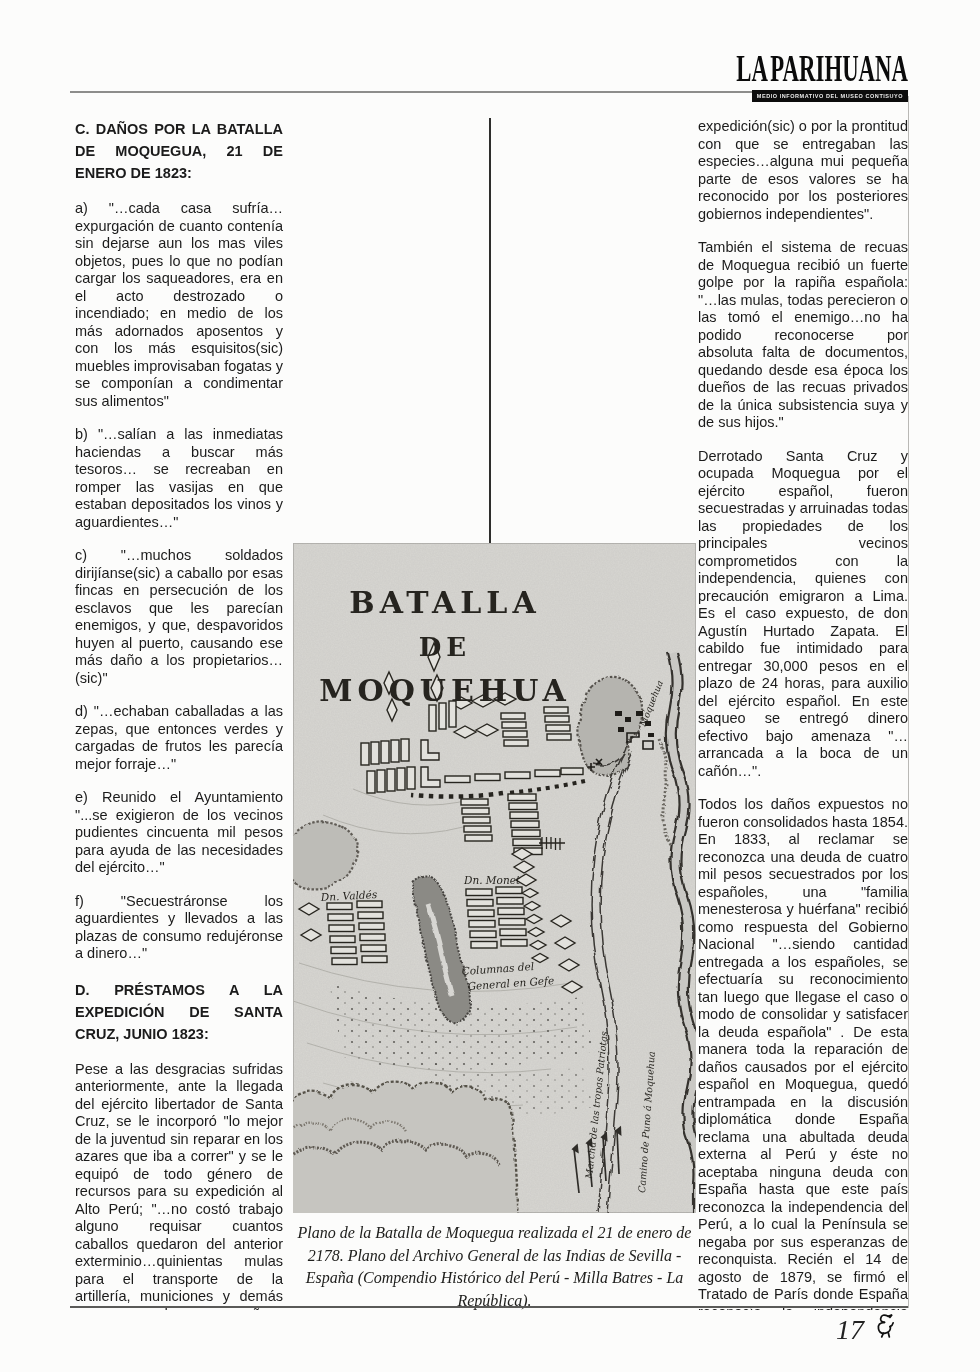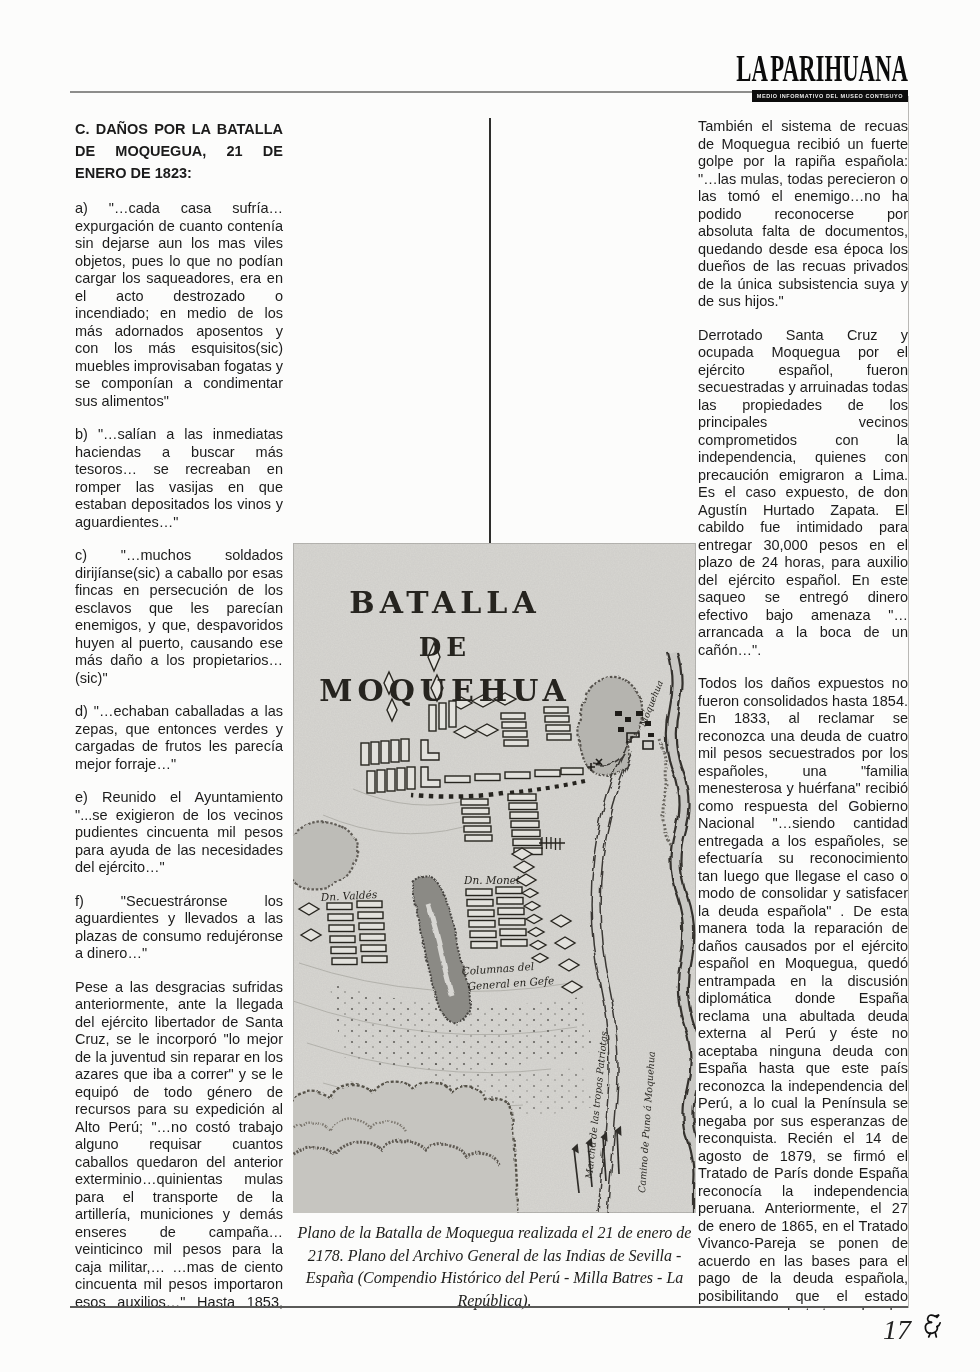--- a/index.html
+++ b/index.html
@@ -25,21 +25,21 @@
   .col h3{margin:0 0 16px 0;font-size:14.5px;line-height:22px;font-weight:bold;}
   .spacer-l{float:right;width:198px;height:792px;margin-top:400px;}
   .spacer-r{float:left;width:198px;height:782px;margin-top:430px;}
   
   .map{position:absolute;left:293px;top:543px;width:403px;height:670px;}
   .map svg{display:block;width:403px;height:670px;}
   .caption{position:absolute;left:296px;top:1222px;width:397px;text-align:center;
       font-family:"Liberation Serif",serif;font-style:italic;font-size:16px;line-height:1.42;color:#20201e;}
   
   .rule-bottom{position:absolute;left:70px;top:1306px;width:838px;height:2px;background:#5a5a58;}
-  .pageno{position:absolute;left:883px;top:1314px;display:flex;align-items:flex-start;
+  .pageno{position:absolute;left:836px;top:1314px;display:flex;align-items:flex-start;
       font-family:"Liberation Serif",serif;font-style:italic;font-size:28px;color:#222;}
   .pageno .bird{width:26px;height:26px;margin-left:8px;margin-top:-2px;}
   .hidden-defs{position:absolute;width:0;height:0;overflow:hidden;}
 </style>
 </head>
 <body>
 
 <svg class="hidden-defs" xmlns="http://www.w3.org/2000/svg">
   <symbol id="bird" viewBox="0 0 24 24">
     <g fill="none" stroke="#101010" stroke-width="1.6" stroke-linecap="round">
@@ -72,25 +72,27 @@
 
   <div class="col col-left">
     <div class="spacer-l"></div>
     <h3>C. DAÑOS POR LA BATALLA DE MOQUEGUA, 21 DE ENERO DE 1823:</h3>
     <p>a) "…cada casa sufría…expurgación de cuanto contenía sin dejarse aun los mas viles objetos, pues lo que no podían cargar los saqueadores, era en el acto destrozado o incendiado; en medio de los más adornados aposentos y con los más esquisitos(sic) muebles improvisaban fogatas y se componían a condimentar sus alimentos"</p>
     <p>b) "…salían a las inmediatas haciendas a buscar más tesoros… se recreaban en romper las vasijas en que estaban depositados los vinos y aguardientes…"</p>
     <p>c) "…muchos soldados dirijíanse(sic) a caballo por esas fincas en persecución de los esclavos que les parecían enemigos, y que, despavoridos huyen  al puerto, causando ese más daño a los propietarios…(sic)"</p>
     <p>d) "…echaban caballadas a las zepas, que entonces verdes y cargadas de frutos les parecía mejor forraje…"</p>
     <p>e) Reunido el Ayuntamiento "...se exigieron  de los vecinos pudientes cincuenta mil pesos para ayuda de las necesidades del ejército…"</p>
     <p>f) "Secuestráronse los aguardientes y llevados a las plazas de consumo redujéronse a dinero…"</p>
+    <h3>D. PRÉSTAMOS A LA EXPEDICIÓN DE SANTA CRUZ, JUNIO 1823:</h3>
     <p>Pese a las desgracias sufridas anteriormente, ante la llegada del ejército libertador de Santa Cruz,  se le incorporó "lo mejor de la juventud sin reparar en los azares que iba a correr" y se le equipó de todo género de recursos para su expedición al Alto Perú; "…no costó trabajo alguno requisar  cuantos caballos quedaron del anterior exterminio…quinientas mulas para el transporte de la artillería, municiones y demás enseres de campaña…veinticinco mil pesos para la caja militar,… …mas de ciento cincuenta mil pesos importaron esos auxilios…"  Hasta 1853, esta deuda no había sido reconocida, consolidada ni pagada. La causa: "…de ellos (los 150,000 pesos de los auxilios)  se dieron mui pocas constancias por la credulidad del buen éxito en la</p>
   </div>
 
   <div class="col col-right">
     <div class="spacer-r"></div>
+    <p>expedición(sic) o por la prontitud con que se entregaban las especies…alguna mui pequeña parte de esos valores se ha reconocido por los posteriores gobiernos independientes".</p>
     <p>También el sistema de recuas de Moquegua recibió un fuerte golpe por la rapiña española: "…las mulas, todas perecieron o las tomó el enemigo…no ha podido reconocerse por absoluta falta de documentos, quedando desde esa época los dueños de las recuas privados de la única subsistencia suya y de sus hijos."</p>
     <p>Derrotado Santa Cruz y ocupada Moquegua por el ejército español, fueron secuestradas y arruinadas todas las propiedades de los principales vecinos comprometidos con la independencia, quienes con precaución emigraron a Lima. Es el caso expuesto, de don Agustín Hurtado Zapata. El cabildo fue intimidado para entregar 30,000 pesos en el plazo de 24 horas, para auxilio del ejército español. En este saqueo se entregó dinero efectivo bajo amenaza "…arrancada a la boca de un cañón…".</p>
     <p>Todos los daños expuestos no fueron consolidados hasta 1854. En 1833, al reclamar se reconozca una deuda de cuatro mil pesos secuestrados por los españoles, una "familia menesterosa y huérfana" recibió como respuesta del Gobierno Nacional "…siendo cantidad entregada a los españoles, se efectuaría su reconocimiento tan luego que llegase el caso o modo de consolidar y satisfacer la deuda española" . De esta manera toda la reparación de daños causados por el ejército español en Moquegua, quedó entrampada en la discusión diplomática donde España reclama una abultada deuda externa al Perú y éste no aceptaba ninguna deuda con España hasta que este país reconozca la independencia del Perú, a lo cual la Península se negaba por sus esperanzas de reconquista. Recién el 14 de agosto de 1879, se firmó el Tratado de París donde España reconocía la independencia peruana. Anteriormente, el 27 de enero de 1865, en el Tratado Vivanco-Pareja se ponen de acuerdo en las bases para el pago de la deuda española, posibilitando que el estado peruano pueda tratar sobre las deudas a Moquegua..</p>
 
   </div>
 
   <div class="map">
     <svg viewBox="0 0 403 670" xmlns="http://www.w3.org/2000/svg">
       <defs>
         <filter id="wob" x="-10%" y="-10%" width="120%" height="120%">

